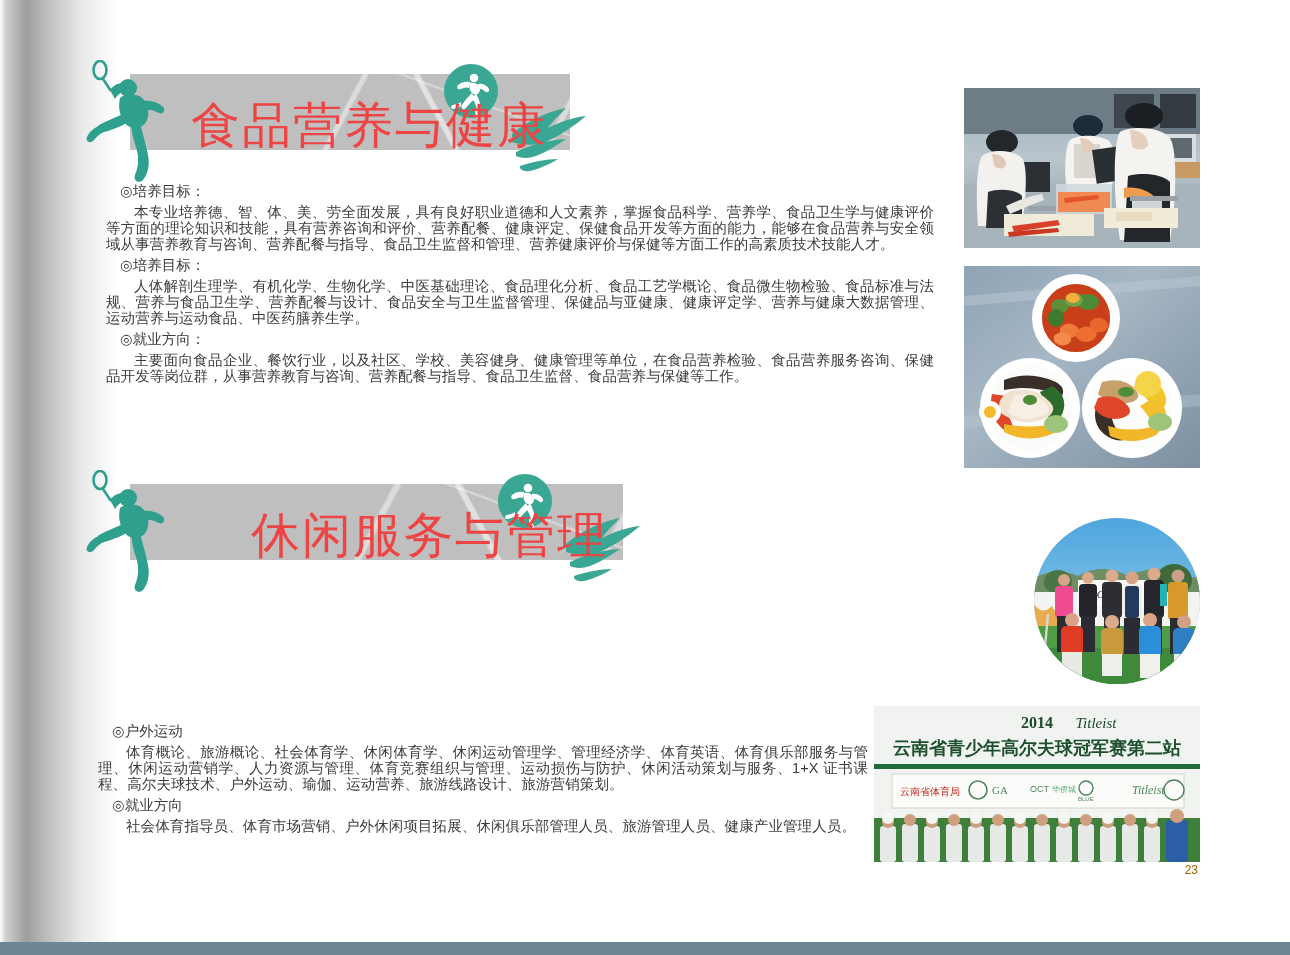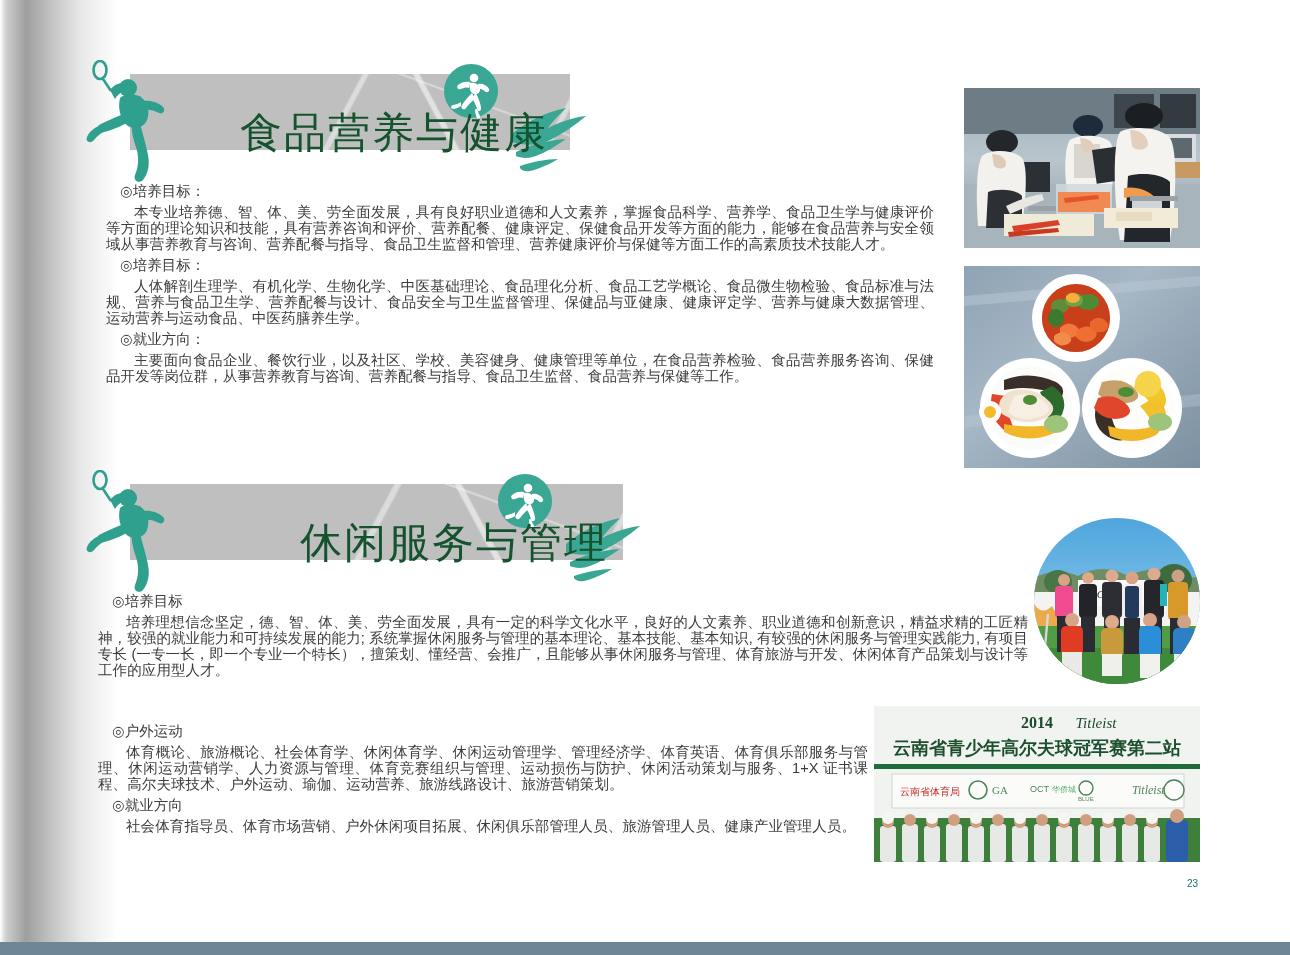--- a/index.html
+++ b/index.html
@@ -68,25 +68,25 @@
     background:
       linear-gradient(62deg, transparent 48.6%, rgba(255,255,255,.55) 48.9%, rgba(255,255,255,.55) 49.4%, transparent 49.7%),
       linear-gradient(-62deg, transparent 33.6%, rgba(255,255,255,.45) 33.9%, rgba(255,255,255,.45) 34.4%, transparent 34.7%),
       linear-gradient(-62deg, transparent 61.6%, rgba(255,255,255,.45) 61.9%, rgba(255,255,255,.45) 62.4%, transparent 62.7%),
       linear-gradient(74deg, transparent 76.6%, rgba(255,255,255,.40) 76.9%, rgba(255,255,255,.40) 77.4%, transparent 77.7%),
       linear-gradient(-78deg, transparent 12.6%, rgba(255,255,255,.40) 12.9%, rgba(255,255,255,.40) 13.4%, transparent 13.7%),
       linear-gradient(20deg, transparent 54.7%, rgba(255,255,255,.35) 54.9%, rgba(255,255,255,.35) 55.3%, transparent 55.5%);
   }
   .banner-title {
     position: absolute;
-    bottom: 0;
+    bottom: 8px;
     right: 52px;
-    font-size: 42px;
+    font-size: 49px;
     line-height: 50px;
-    color: #14532d;
+    color: #ef4444;
     letter-spacing: 2px;
     white-space: nowrap;
     font-weight: 400;
   }
 
   
   .player-figure { position: absolute; left: 0; top: 0; }
 
   
   .runner-badge { position: absolute; }
@@ -120,23 +120,23 @@
     position: absolute;
     overflow: hidden;
     background: #dfe3e6;
   }
   .photo.circle { border-radius: 50%; }
 
   
   #page-number {
     position: absolute;
     right: 92px;
-    bottom: 66px;
-    font-size: 10px;
-    color: #0f766e;
+    bottom: 78px;
+    font-size: 12px;
+    color: #a16207;
   }
 </style>
 </head>
 <body>
 
 <div id="page">
 
   <div id="spine-shadow"></div>
 
   <div class="section-header" style="left:60px; top:62px; width:540px;">
@@ -267,24 +267,20 @@
         <path d="M8 62 C22 55 40 50 58 49 C48 56 38 62 28 66
                  C20 69 12 68 8 66 Z"></path>
         <path d="M12 76 C24 72 38 69 50 69 C40 75 30 79 22 81
                  C17 82 13 80 12 78 Z"></path>
       </g>
     </svg>
 
     <div class="banner-title">休闲服务与管理</div>
   </div>
 
-  <div class="body-block" style="left:98px; top:588px; width:930px;">
-    <div class="head-line">◎培养目标</div>
-    <div class="para">培养理想信念坚定，德、智、体、美、劳全面发展，具有一定的科学文化水平，良好的人文素养、职业道德和创新意识，精益求精的工匠精神，较强的就业能力和可持续发展的能力; 系统掌握休闲服务与管理的基本理论、基本技能、基本知识, 有较强的休闲服务与管理实践能力, 有项目专长 (一专一长，即一个专业一个特长），擅策划、懂经营、会推广，且能够从事休闲服务与管理、体育旅游与开发、休闲体育产品策划与设计等工作的应用型人才。</div>
-  </div>
 
   <div class="body-block" style="left:98px; top:718px; width:770px;">
     <div class="head-line">◎户外运动</div>
     <div class="para">体育概论、旅游概论、社会体育学、休闲体育学、休闲运动管理学、管理经济学、体育英语、体育俱乐部服务与管理、休闲运动营销学、人力资源与管理、体育竞赛组织与管理、运动损伤与防护、休闲活动策划与服务、1+X 证书课程、高尔夫球技术、户外运动、瑜伽、运动营养、旅游线路设计、旅游营销策划。</div>
     <div class="head-line">◎就业方向</div>
     <div class="para">社会体育指导员、体育市场营销、户外休闲项目拓展、休闲俱乐部管理人员、旅游管理人员、健康产业管理人员。</div>
   </div>
 
   <div class="photo" style="left:964px; top:88px; width:236px; height:160px;">
     <svg width="236" height="160" viewBox="0 0 236 160" preserveAspectRatio="none">

